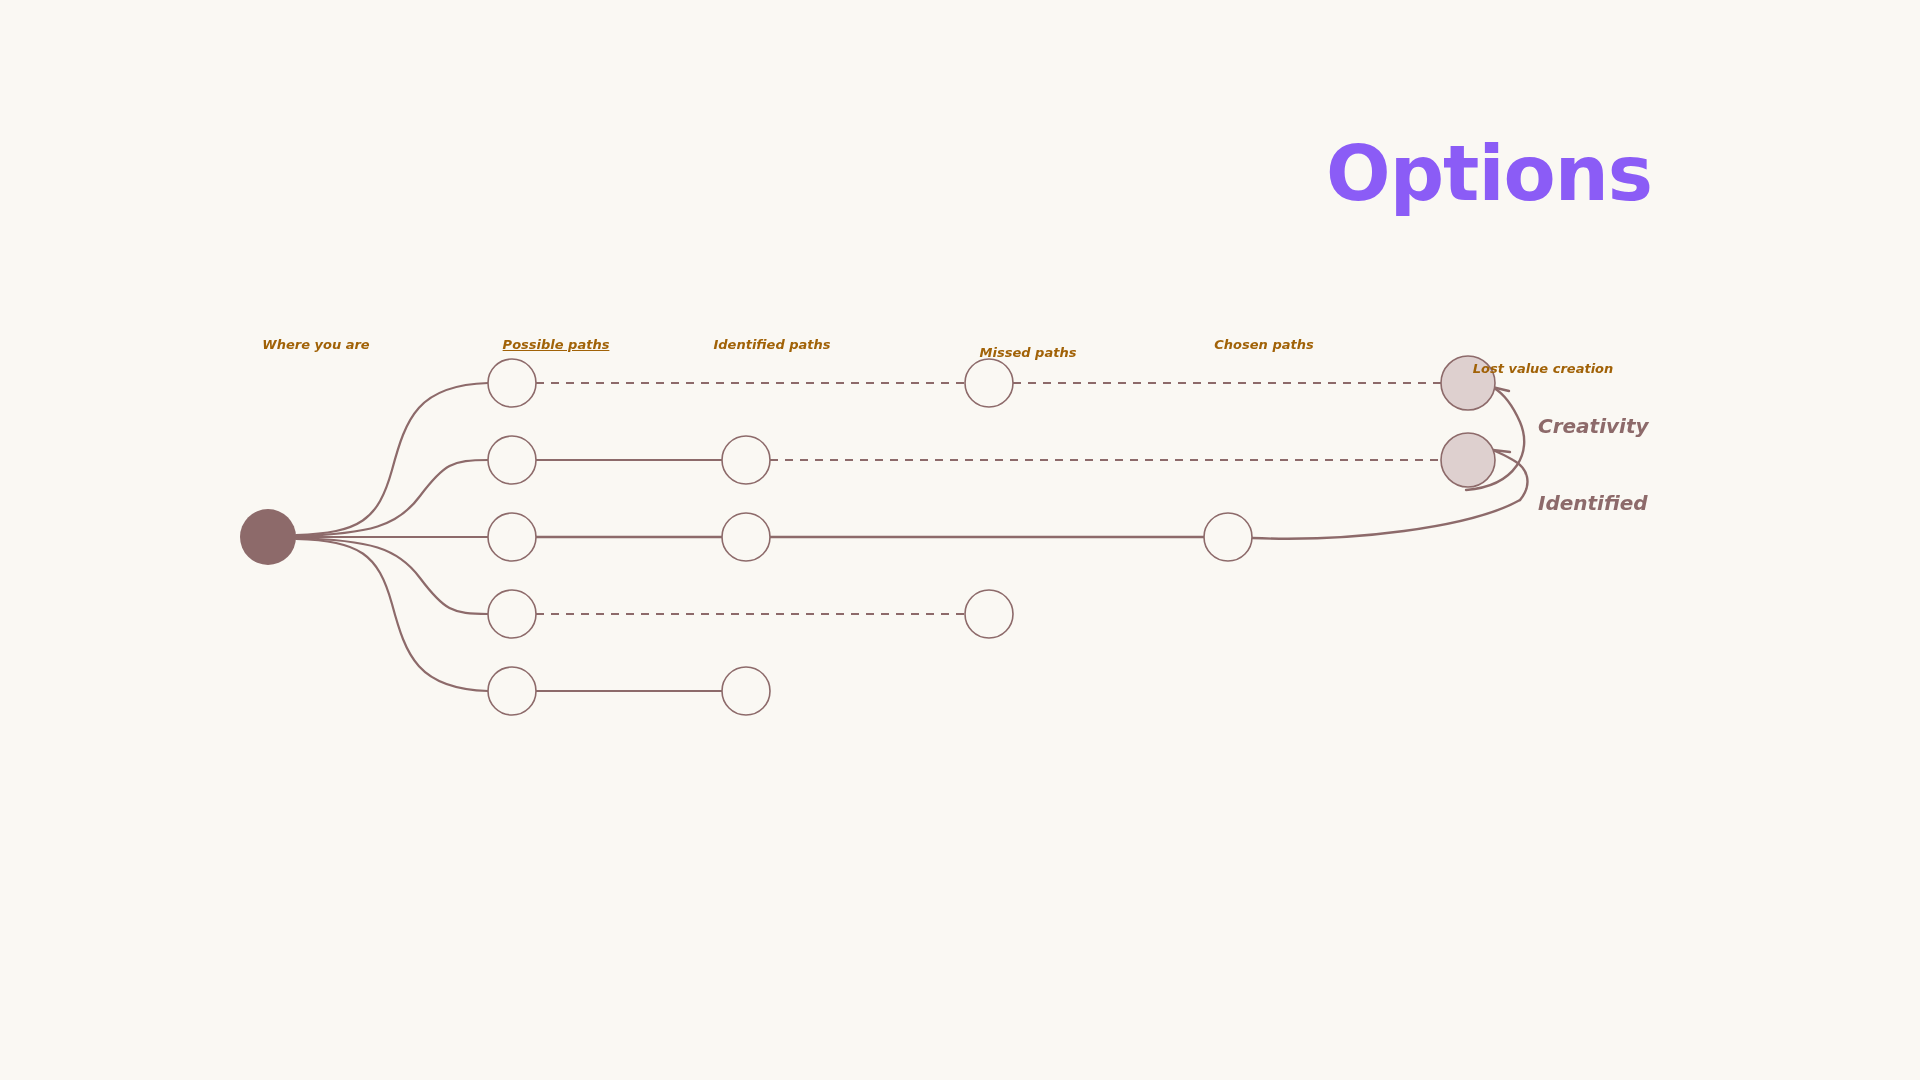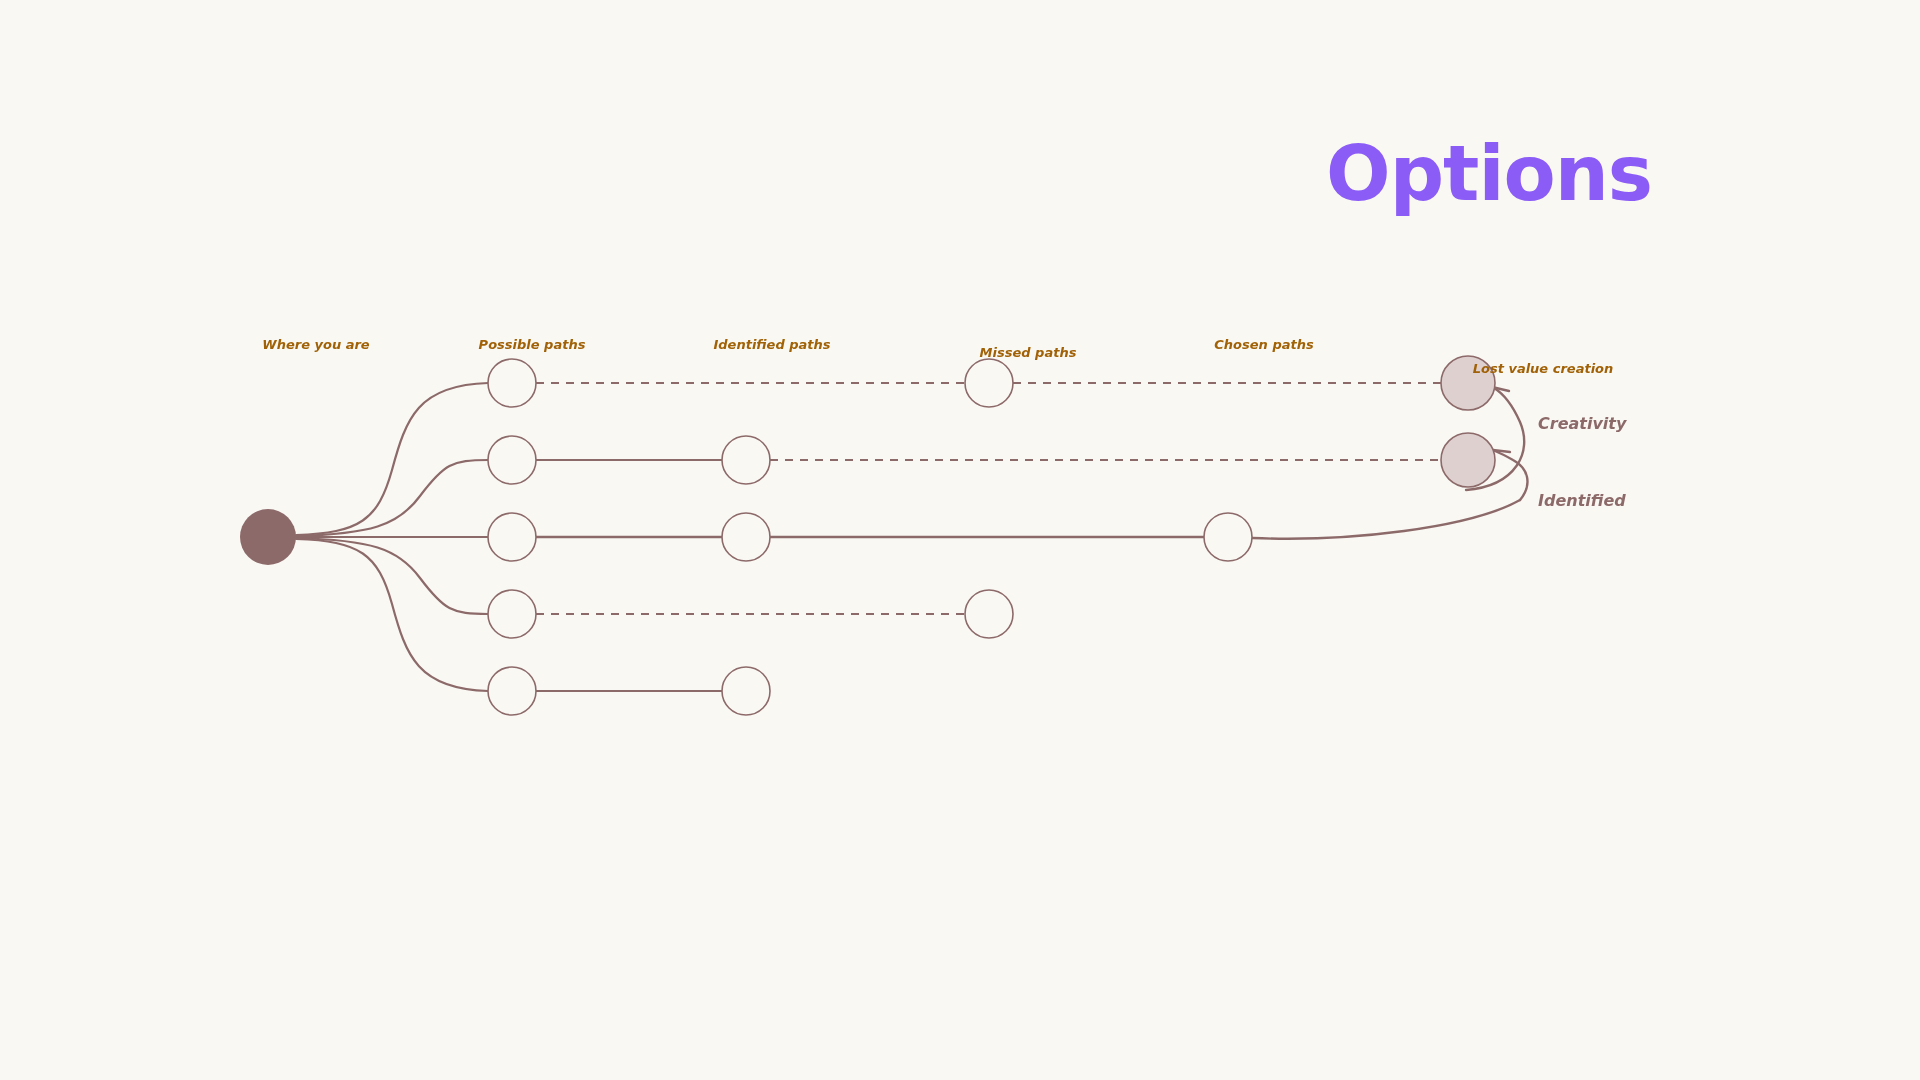--- a/index.html
+++ b/index.html
@@ -41,21 +41,21 @@
     font-weight: 700;
     font-style: italic;
     color: #a16207;
     white-space: nowrap;
     transform: translateX(-50%);
     user-select: none;
   }
   .anno-label {
     position: absolute;
     font-family: "DejaVu Sans", sans-serif;
-    font-size: 16px;
+    font-size: 20px;
     font-weight: 700;
     font-style: italic;
     color: #8d6a6a;
     white-space: nowrap;
     user-select: none;
   }
 </style>
 </head>
 <body>
 
@@ -119,20 +119,20 @@
 
     <circle cx="512" cy="614" r="24" fill="#faf8f3" stroke="#8d6a6a" stroke-width="1.6"></circle>
     <circle cx="989" cy="614" r="24" fill="#faf8f3" stroke="#8d6a6a" stroke-width="1.6"></circle>
 
     <circle cx="512" cy="691" r="24" fill="#faf8f3" stroke="#8d6a6a" stroke-width="1.6"></circle>
     <circle cx="746" cy="691" r="24" fill="#faf8f3" stroke="#8d6a6a" stroke-width="1.6"></circle>
   </g>
 </svg>
 
 <div class="col-header" style="left:316px; top:337px;">Where you are</div>
-<div class="col-header" style="left:532px; top:337px;">Possible paths</div>
+<div class="col-header" style="left:556px; top:337px;text-decoration:underline;">Possible paths</div>
 <div class="col-header" style="left:772px; top:337px;text-align:right;">Identified paths</div>
 <div class="col-header" style="left:1028px; top:337px;margin-top:8px;">Missed paths</div>
 <div class="col-header" style="left:1264px; top:337px;">Chosen paths</div>
 <div class="col-header" style="left:1543px; top:337px;margin-top:24px;">Lost value creation</div>
 
 <div class="anno-label" style="left:1538px; top:414px;">Creativity</div>
 <div class="anno-label" style="left:1538px; top:491px;">Identified</div>
 
 </body></html>

